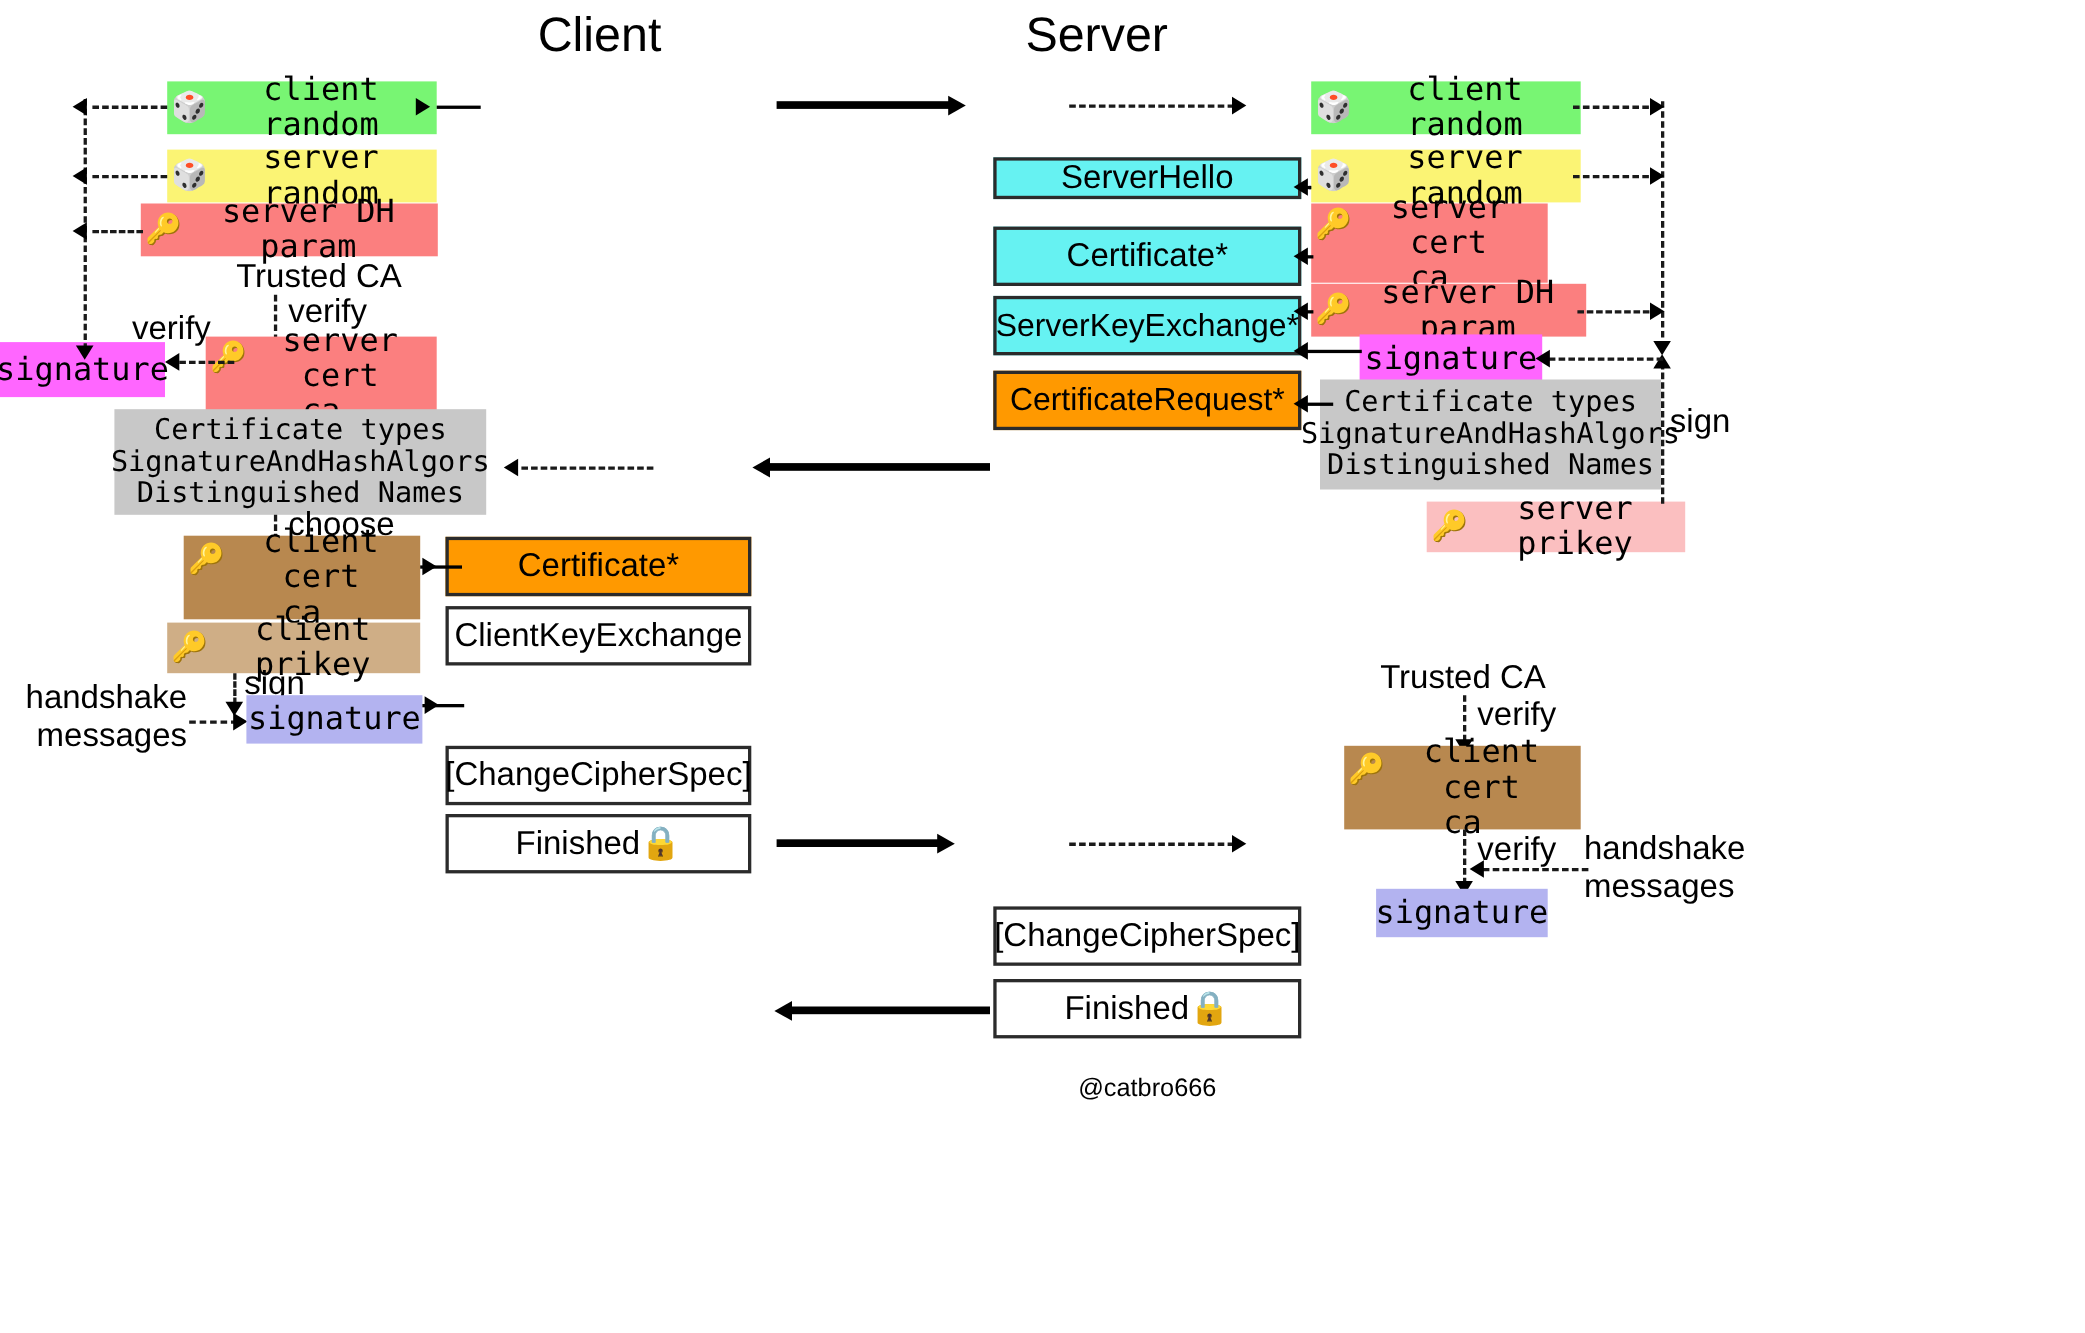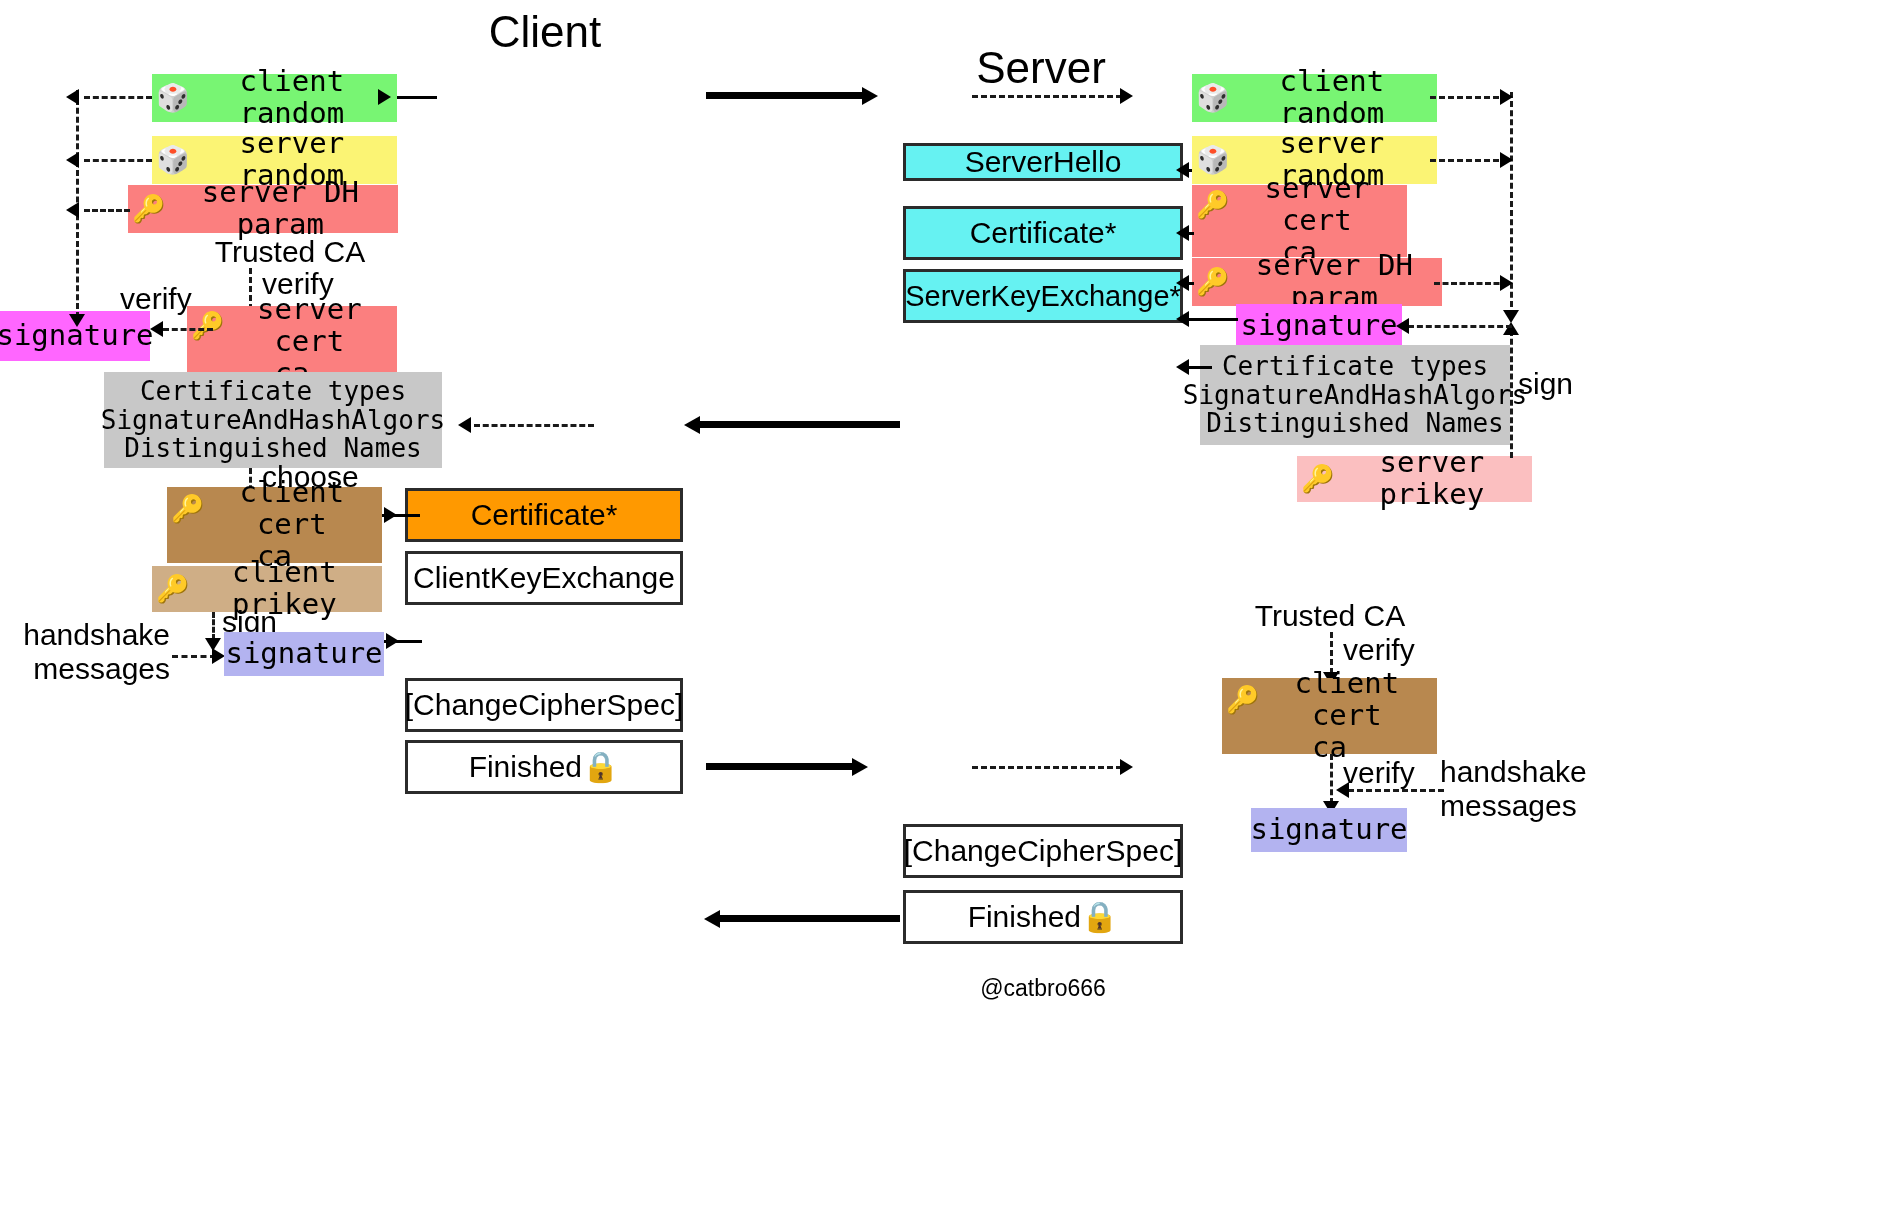--- a/index.html
+++ b/index.html
@@ -55,21 +55,21 @@
 
   .wmark{font-family:"Liberation Sans",sans-serif;font-size:23px;
          text-align:center;color:#000;}
 </style>
 </head>
 <body>
 
 <div id="stage">
 
   <div class="abs coltitle" style="left:420px;top:10px;width:250px;">Client</div>
-  <div class="abs coltitle" style="left:916px;top:10px;width:250px;margin-top:36px;">Server</div>
+  <div class="abs coltitle" style="left:872px;top:10px;width:250px;">Server</div>
 
   <div class="abs chip" style="left:152px;top:74px;width:245px;height:48px;background:#78f573;">
     <span class="ic">🎲</span>
     <span>client random</span>
   </div>
 
   <div class="abs chip" style="left:152px;top:136px;width:245px;height:48px;background:#fbf474;">
     <span class="ic">🎲</span>
     <span>server random</span>
   </div>
@@ -189,20 +189,21 @@
 
   <div class="abs hl thick" style="left:720px;top:915px;width:180px;"></div>
   <div class="abs ar l" style="left:704px;top:910px;"></div>
 
   <div class="abs msg cyan" style="left:903px;top:143px;width:280px;height:38px;">ServerHello</div>
 
   <div class="abs msg cyan" style="left:903px;top:206px;width:280px;height:54px;">Certificate*</div>
 
   <div class="abs msg cyan" style="left:903px;top:269px;width:280px;height:54px;font-size:29px;">ServerKeyExchange*</div>
 
+  <div class="abs msg orange" style="left:903px;top:337px;width:280px;height:54px;font-size:29px;">CertificateRequest*</div>
 
 
   <div class="abs msg" style="left:903px;top:824px;width:280px;height:54px;">[ChangeCipherSpec]</div>
 
   <div class="abs msg" style="left:903px;top:890px;width:280px;height:54px;">Finished🔒</div>
 
   <div class="abs chip" style="left:1192px;top:74px;width:245px;height:48px;background:#78f573;">
     <span class="ic">🎲</span>
     <span>client random</span>
   </div>

